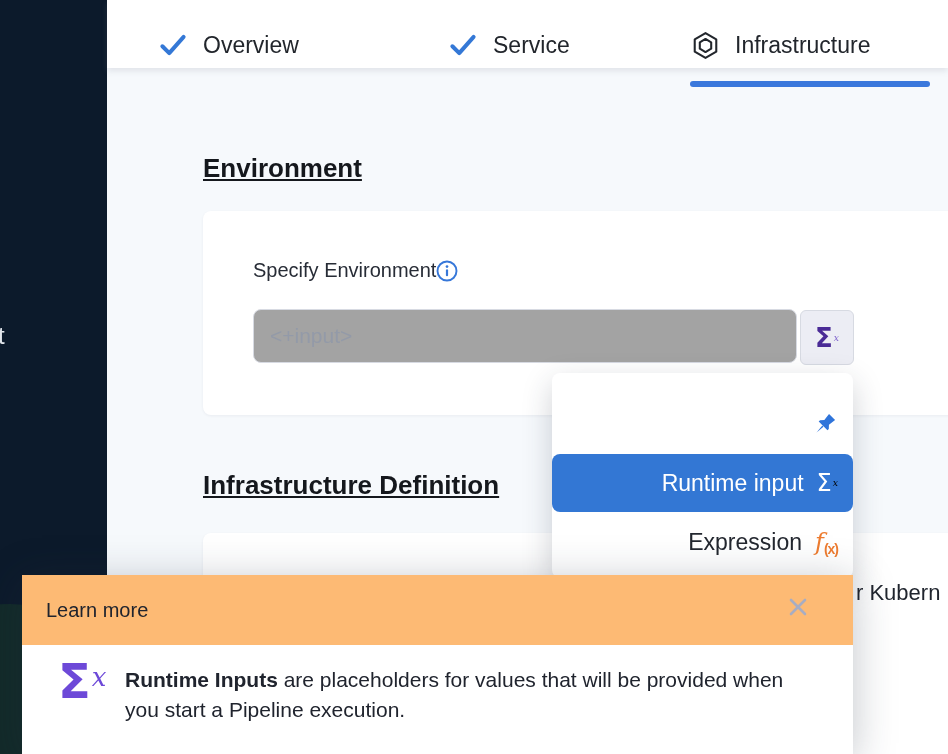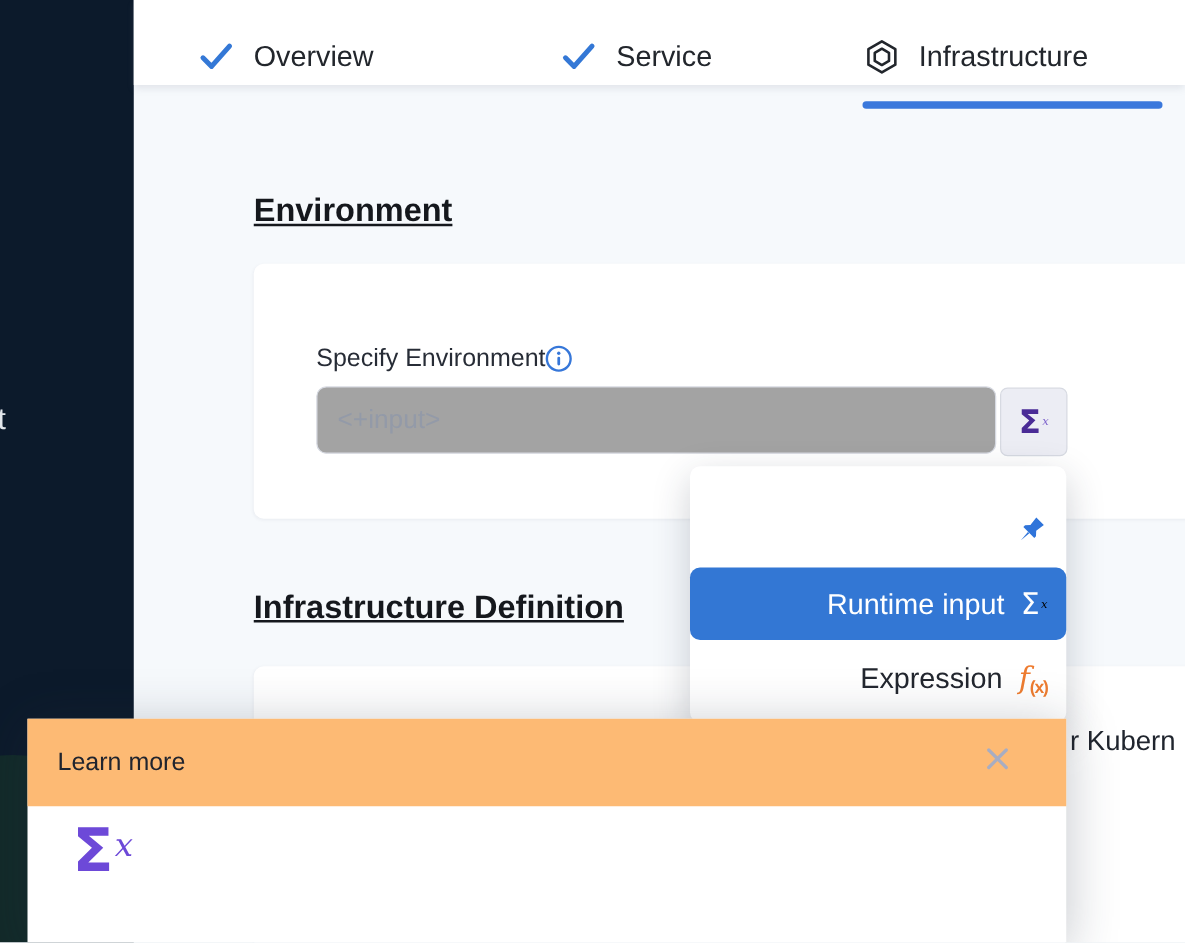--- a/index.html
+++ b/index.html
@@ -18,21 +18,21 @@
   .tab{position:absolute;top:0;height:90px;display:flex;align-items:center;gap:15px;cursor:pointer;}
   .tab-label{font-size:23px;color:#22262c;}
   .tab-underline{position:absolute;left:583px;top:81px;width:240px;height:6px;border-radius:3px;background:#3a78dc;}
 
   
   .h1{position:absolute;left:203px;font-size:26px;font-weight:bold;color:#15181d;z-index:3;text-decoration:underline;}
   .card{position:absolute;background:#ffffff;border-radius:8px;box-shadow:0 1px 3px rgba(40,41,61,0.06);}
   .card1{left:203px;top:211px;width:765px;height:204px;z-index:3;}
   .card2{left:203px;top:533px;width:765px;height:228px;z-index:2;}
 
-  .field-label-row{position:absolute;left:253px;top:276px;display:flex;align-items:flex-start;gap:0;z-index:4;}
+  .field-label-row{position:absolute;left:253px;top:259px;display:flex;align-items:center;gap:0;z-index:4;}
   .field-label{font-size:20px;color:#272c36;}
 
   .env-input{position:absolute;left:253px;top:309px;width:510px;height:52px;z-index:4;
              background:#a3a3a3;border:1px solid #d7dae2;border-radius:8px;
              padding:0 16px;font-size:21px;color:#394050;font-family:"Liberation Sans",sans-serif;outline:none;}
   .env-input::placeholder{color:#939aa8;opacity:1;}
   .addon-btn{position:absolute;left:800px;top:310px;width:52px;height:53px;z-index:4;
              background:#ecedf4;border:1px solid #d7dae2;border-radius:6px;
              display:flex;align-items:center;justify-content:center;cursor:pointer;}
   .sig{font-family:"DejaVu Sans",sans-serif;font-weight:bold;}
@@ -146,16 +146,17 @@
   <div class="popup">
     <div class="popup-header">
       <span class="popup-title">Learn more</span>
       <svg class="popup-close" viewBox="0 0 22 22">
         <line x1="4" y1="4" x2="18" y2="18" stroke="#a8adc2" stroke-width="2.6" stroke-linecap="round"></line>
         <line x1="18" y1="4" x2="4" y2="18" stroke="#a8adc2" stroke-width="2.6" stroke-linecap="round"></line>
       </svg>
     </div>
     <div class="popup-body">
       <span class="popup-sigma"><span class="sig">Σ</span><span class="sig-x">x</span></span>
+      <p class="popup-text"><b>Runtime Inputs</b><span> are placeholders for values that will be provided when you start a Pipeline execution.</span></p>
     </div>
   </div>
 
 </div>
 
 </body></html>

